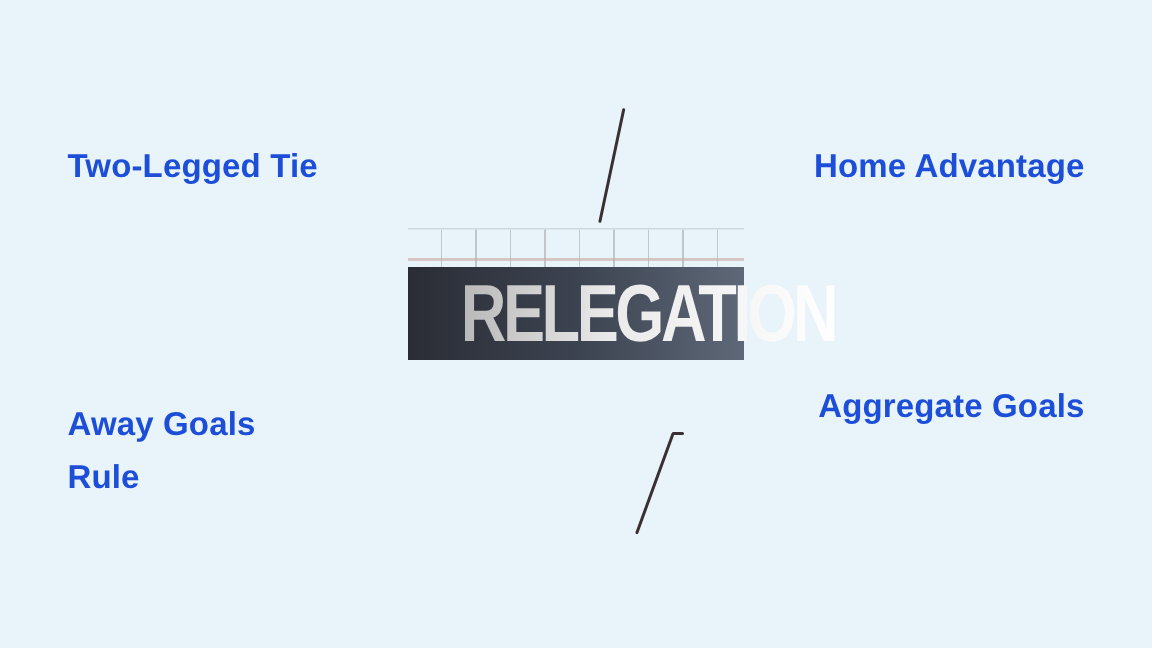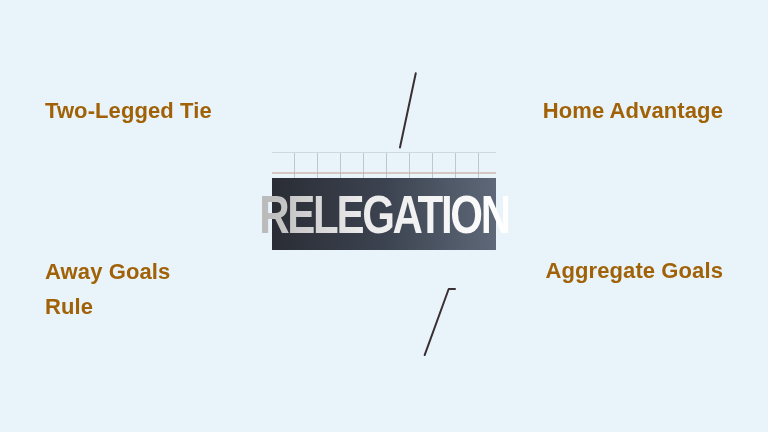--- a/index.html
+++ b/index.html
@@ -9,31 +9,31 @@
     body {
       width: 768px;
       height: 432px;
       background: #e8f3fa;
       position: relative;
       overflow: hidden;
       font-family: "Liberation Sans", sans-serif;
     }
     .label {
       position: absolute;
-      color: #a16207;
+      color: #1d4ed8;
       font-weight: bold;
       font-size: 22px;
       line-height: 35px;
       letter-spacing: 0.1px;
       white-space: nowrap;
     }
     .label.right { text-align: left; }
     #lbl-tl { left: 45px; top: 93px; }
     #lbl-tr { right: 45px; top: 93px; }
-    #lbl-bl { left: 45px; top: 254px; white-space: normal; width: 170px; }
+    #lbl-bl { left: 45px; top: 265px; white-space: normal; width: 170px; }
     #lbl-br { right: 45px; top: 253px; }
 
     .visual {
       position: absolute;
       left: 262px;
       top: 60px;
       width: 250px;
       height: 310px;
     }
     .pole {
@@ -80,25 +80,25 @@
       width: 224px;
       height: 2px;
       background: #c9a9a0;
       opacity: 0.6;
     }
     .sign {
       position: absolute;
       left: 10px;
       top: 118px;
       width: 224px;
-      height: 72px;
+      height: 62px;
       background: linear-gradient(90deg, #2a2d35 0%, #3c4350 50%, #5e6878 100%);
       display: flex;
       align-items: center;
-      justify-content: center;
+      justify-content: flex-start;
     }
     .sign-text {
       font-family: "Liberation Sans", sans-serif;
       font-weight: bold;
       font-size: 54px;
       color: #f2f2f2;
       letter-spacing: -3px;
       transform: scaleX(0.78);
       white-space: nowrap;
       background: linear-gradient(90deg, #b8b8b8 0%, #eaeaea 40%, #ffffff 100%);

